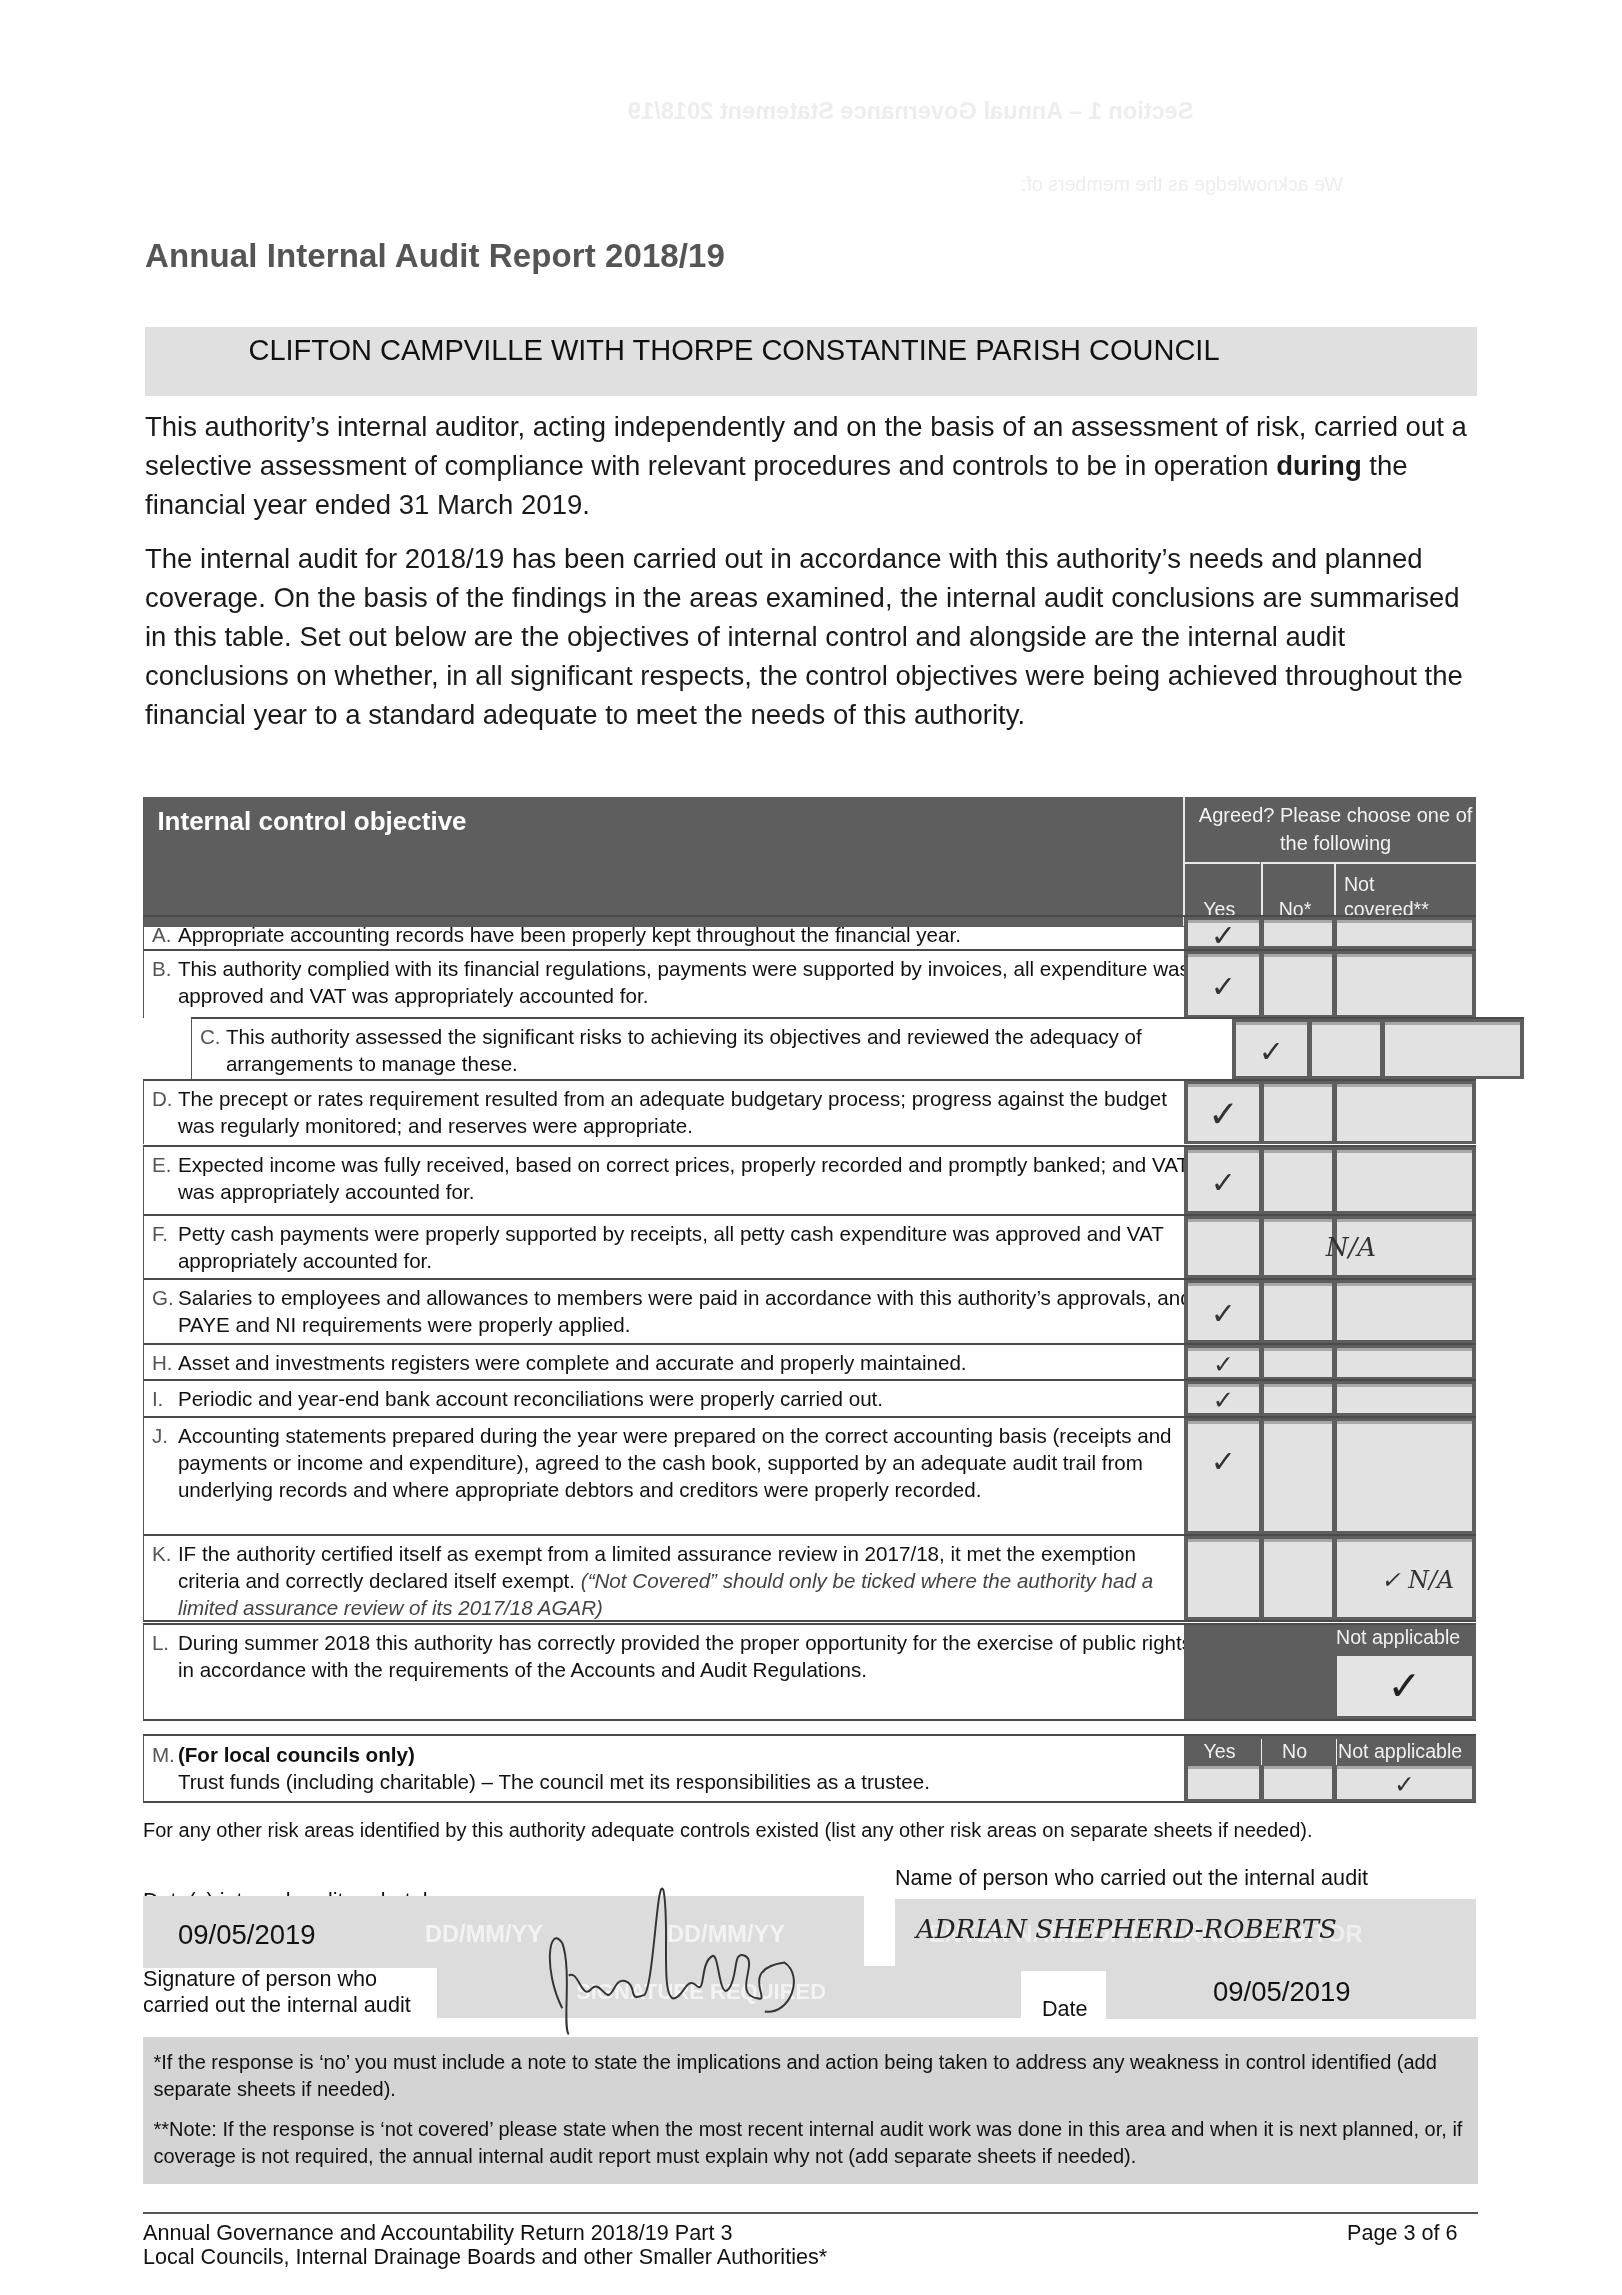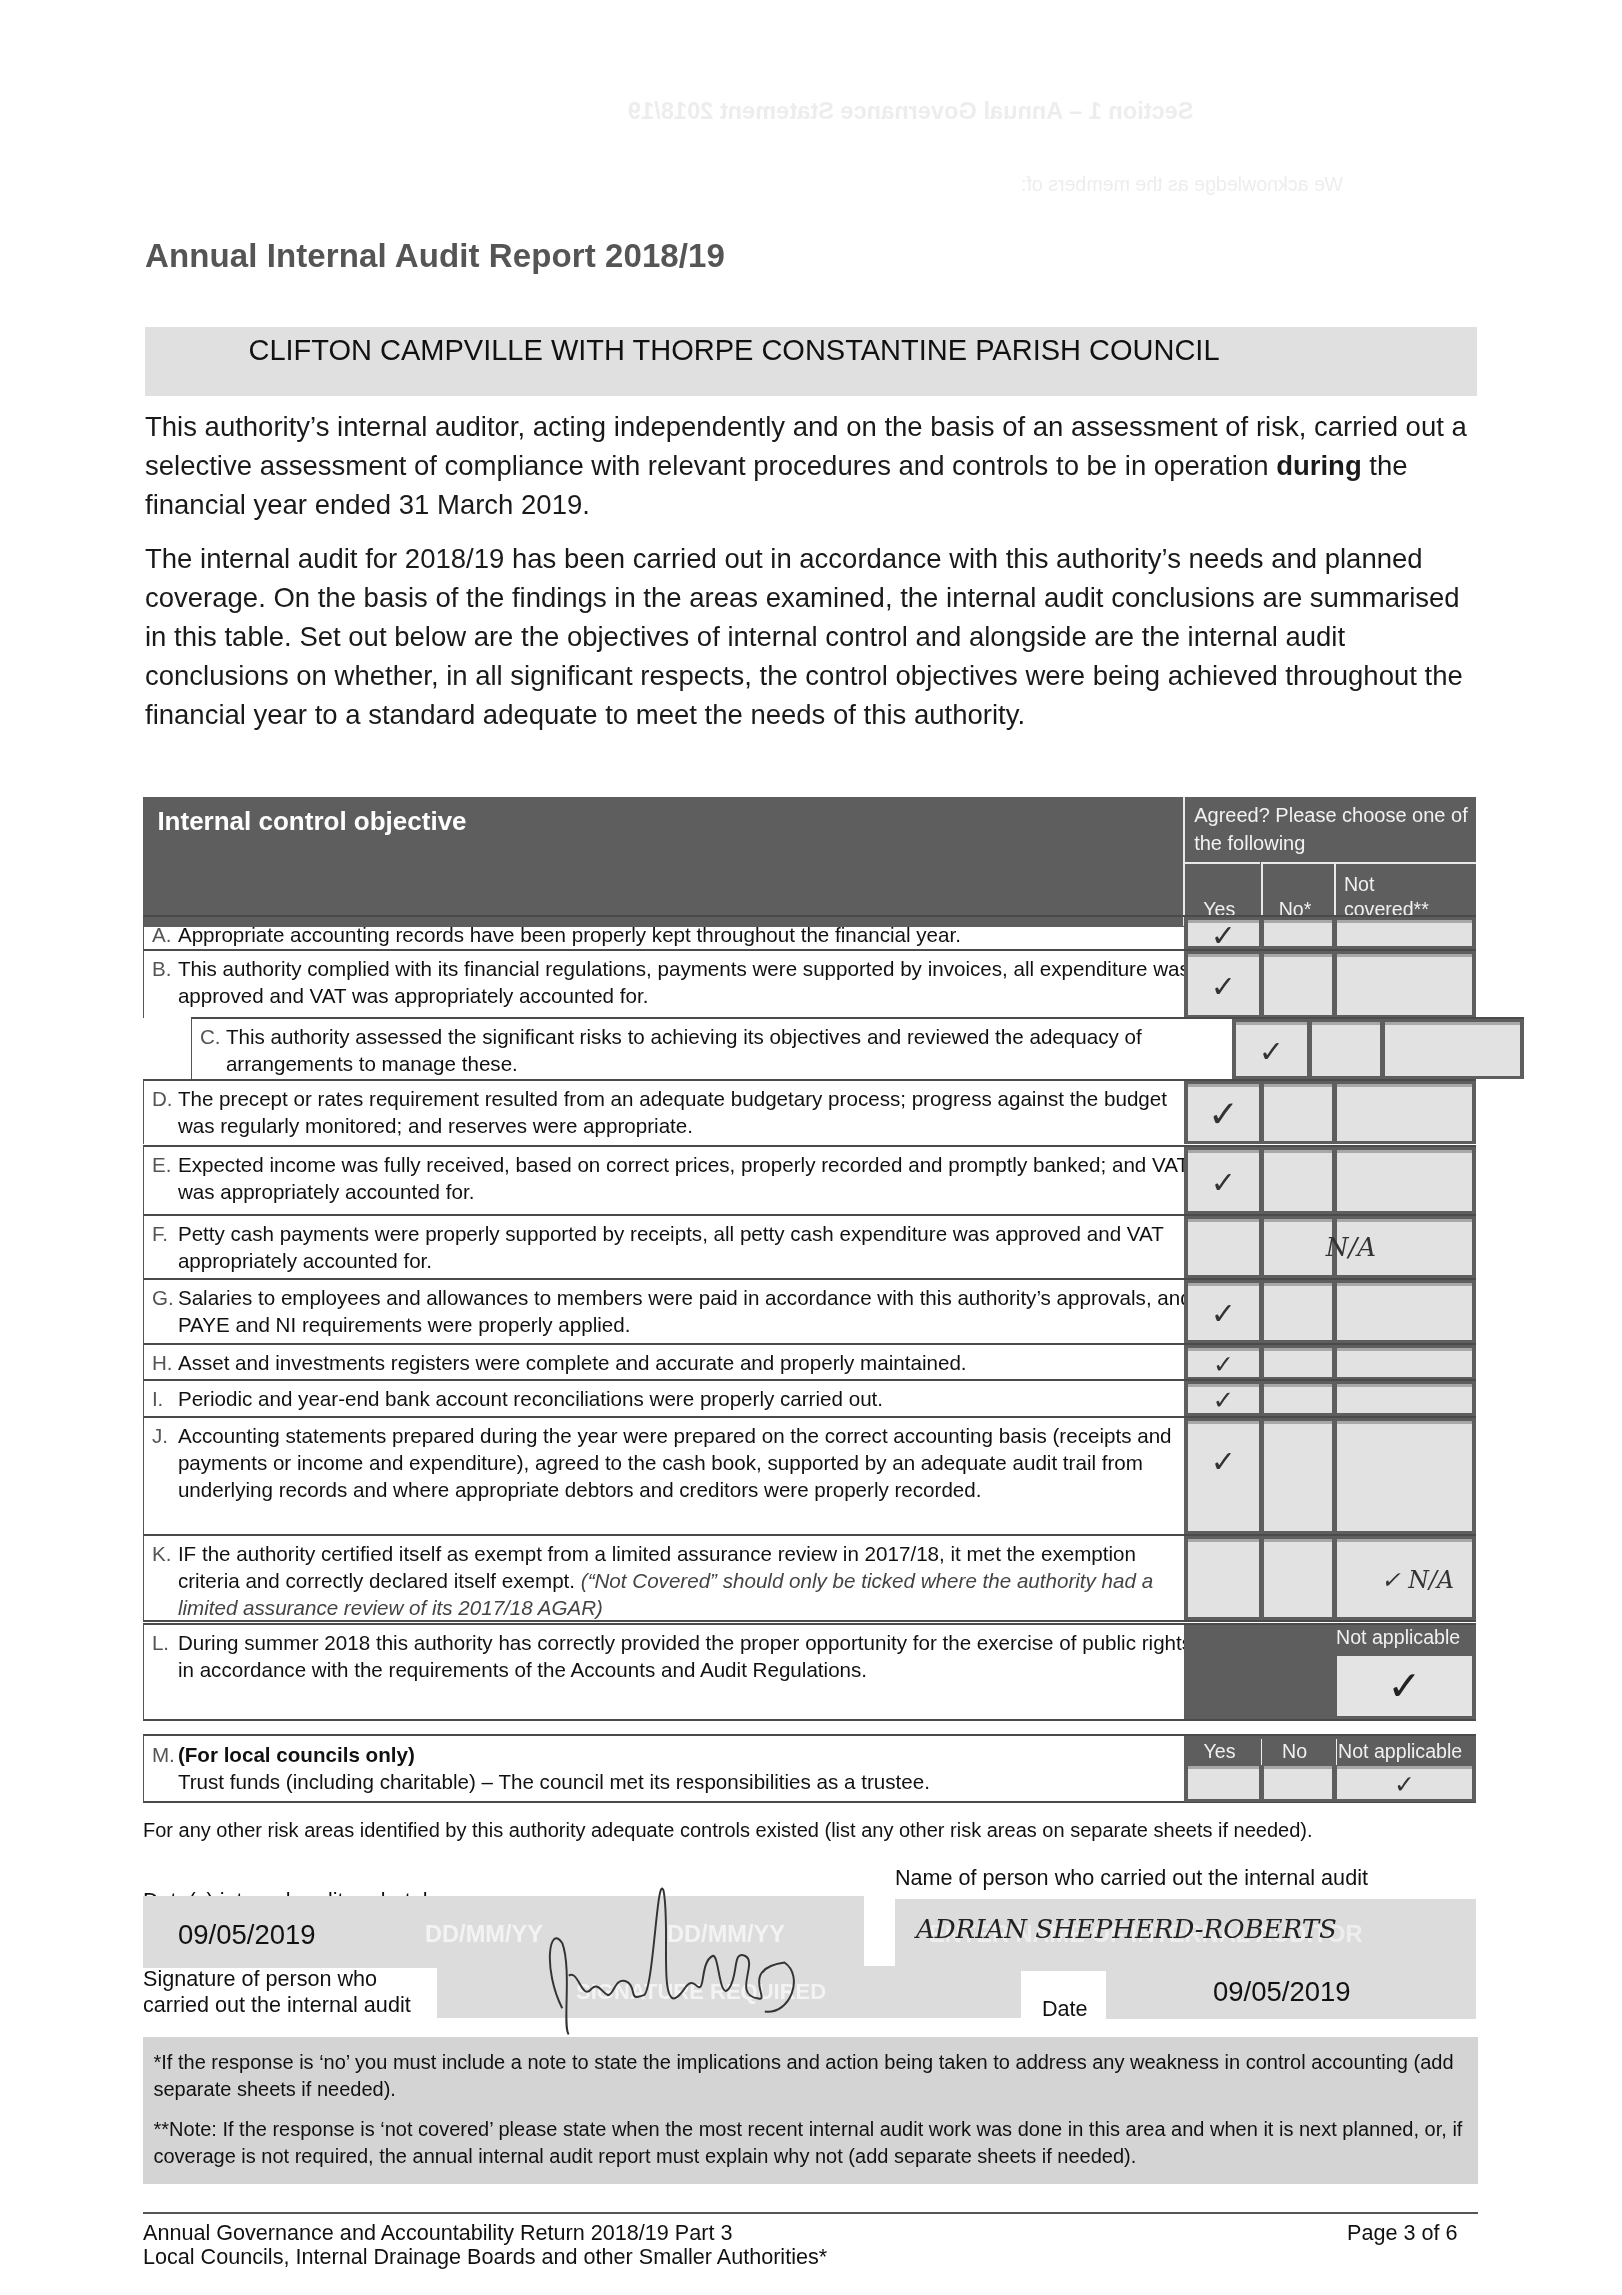--- a/index.html
+++ b/index.html
@@ -12,21 +12,21 @@
   .council-band { left:145px; top:327px; width:1332px; height:69px; background:#e0e0e0; }
   .council-name { left:145px; top:334px; width:1178px; text-align:center; font-size:29px; color:#111; }
   .para { left:145px; width:1328px; font-size:27.5px; line-height:39px; color:#1a1a1a; }
   .para b { font-weight:bold; }
 
   
   .tbl { left:143px; top:785px; width:1333px; }
   .thead { position:absolute; left:0; top:12px; width:1333px; height:130px; background:#5e5e5e; }
   .thead .obj { position:absolute; left:14.4px; top:9.2px; color:#fff; font-size:26px; font-weight:bold; }
   .thead .agreed { position:absolute; left:1040px; top:0; width:292px; height:65px; border-left:2px solid #e8e8e8; }
-  .thead .agreed span { display:block; color:#f2f2f2; font-size:20px; line-height:27.5px; padding:5.2px 0 0 9.2px; }
+  .thead .agreed span { display:block; color:#f2f2f2; font-size:20px; line-height:27.5px; padding:5.2px 0 0 9.2px;text-align:center; }
   .thead .sub { position:absolute; top:65px; height:64px; border-left:2px solid #e8e8e8; border-top:2px solid #e8e8e8; color:#f0f0f0; font-size:19.6px; box-sizing:border-box; }
   .thead .sub span { position:absolute; bottom:5.2px; }
 
   .row { position:absolute; left:0; width:1333px; border-top:2.6px solid #4a4a4a; box-sizing:border-box; }
   .row .txt { position:absolute; left:7.9px; top:3.9px; width:1021px; font-size:20.6px; line-height:27px; color:#111; padding-left:26px; text-indent:-26px; }
   .row .txt .lt { color:#555; display:inline-block; width:26px; text-indent:0; }
   .row .txt i { color:#444; }
   .row .cells { position:absolute; left:1040px; top:0; width:292px; height:100%; background:#5e5e5e; }
   .cell { position:absolute; top:2.6px; bottom:2.6px; background:#e2e2e2; border-top:3.3px solid #a8a8a8; box-sizing:border-box; }
   .cell.c1 { left:3.9px; width:71px; }
@@ -260,21 +260,21 @@
 <div class="abs ph" style="left:576px; top:1979px; font-size:22px;">SIGNATURE REQUIRED</div>
 <svg class="sig-svg" style="left:523px; top:1871px;" width="366" height="170" viewBox="0 0 560 260">
   <path d="M60 210 C30 150, 40 80, 60 110 C75 150, 60 240, 70 250 M70 160 C85 150, 90 200, 105 180 C115 170, 120 185, 130 190 C140 190, 140 160, 160 170 C175 180, 160 200, 185 190 C200 180, 205 0, 215 30 C225 80, 210 190, 230 195 C245 195, 250 160, 265 175 C280 190, 270 140, 290 130 C300 125, 300 200, 315 180 C330 160, 320 120, 340 130 C360 140, 320 190, 360 195 C380 200, 330 150, 400 140 C430 160, 410 220, 370 215" fill="none" stroke="#333" stroke-width="3"></path>
 </svg>
 
 <div class="abs small" style="left:1042px; top:1996px; font-size:21.6px;">Date</div>
 <div class="abs field" style="left:1106px; top:1963px; width:370px; height:56px;"></div>
 <div class="abs val" style="left:1213px; top:1976px;">09/05/2019</div>
 
 <div class="abs notes">
-  <p style="padding-top:11.8px;">*If the response is ‘no’ you must include a note to state the implications and action being taken to address any weakness in control accounting (add separate sheets if needed).</p>
+  <p style="padding-top:11.8px;">*If the response is ‘no’ you must include a note to state the implications and action being taken to address any weakness in control identified (add separate sheets if needed).</p>
   <p style="padding-top:11.8px;">**Note: If the response is ‘not covered’ please state when the most recent internal audit work was done in this area and when it is next planned, or, if coverage is not required, the annual internal audit report must explain why not (add separate sheets if needed).</p>
 </div>
 
 <div class="abs footer-rule"></div>
 <div class="abs foot" style="left:143px; top:2220px;">Annual Governance and Accountability Return 2018/19 Part 3</div>
 <div class="abs foot" style="left:143px; top:2244px;">Local Councils, Internal Drainage Boards and other Smaller Authorities*</div>
 <div class="abs foot" style="left:1347px; top:2220px;">Page 3 of 6</div>
 
 
 </body></html>

